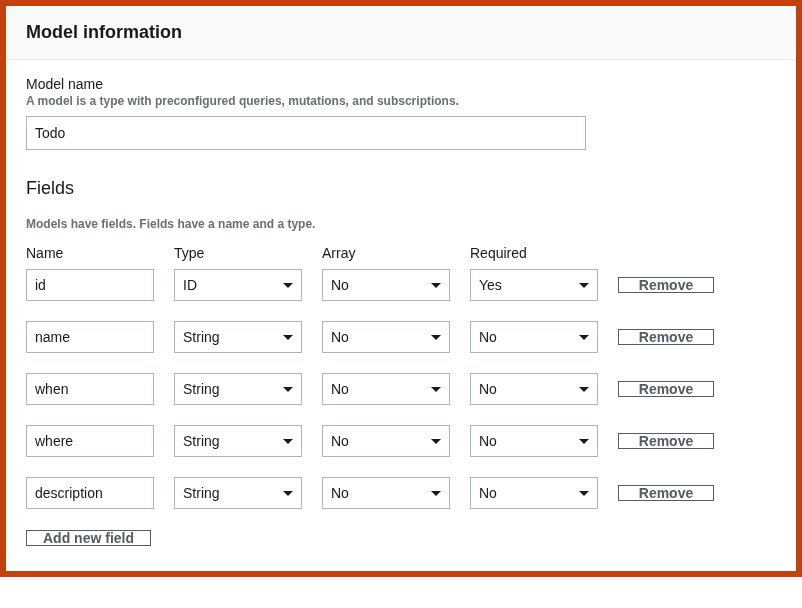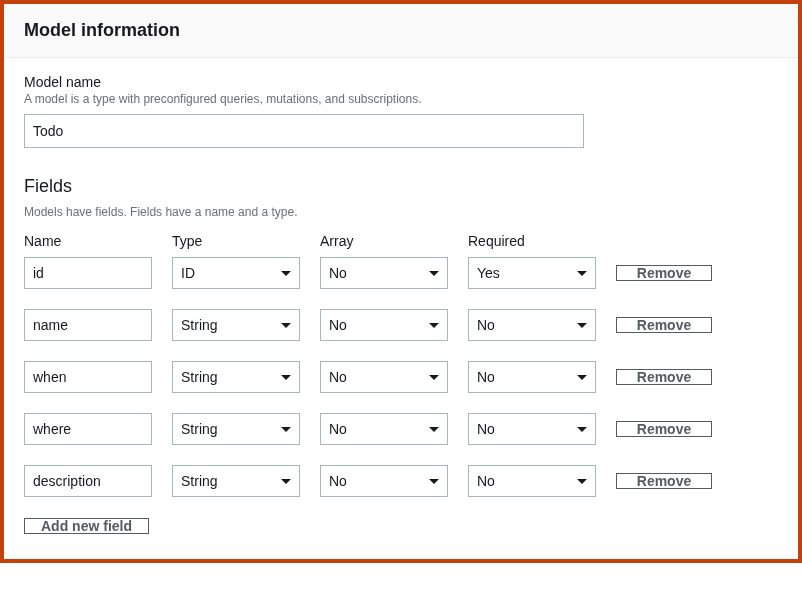--- a/index.html
+++ b/index.html
@@ -3,21 +3,21 @@
   <meta charset="utf-8">
   <style>
     * { box-sizing: border-box; margin: 0; padding: 0; }
     body {
       font-family: "Amazon Ember", "Helvetica Neue", Arial, sans-serif;
       background: #fff;
       color: #16191f;
       width: 802px;
     }
     .container {
-      border: 4px solid #c2410c;
+      border: 6px solid #c2410c;
       background: #fff;
     }
     .header {
       padding: 16px 20px;
       border-bottom: 1px solid #eaeded;
       background: #fafafa;
     }
     .header h1 {
       font-size: 18px;
       font-weight: 700;
@@ -28,20 +28,21 @@
     }
     .section-label {
       font-size: 14px;
       color: #16191f;
       margin-bottom: 2px;
     }
     .section-desc {
       font-size: 12px;
       color: #687078;
       margin-bottom: 8px;
+      font-weight: bold;
     }
     .model-name-input {
       width: 560px;
       height: 32px;
       padding: 16px 8px;
       border: 1px solid #aab7b8;
       font-size: 14px;
       color: #16191f;
     }
     .model-name-hint {
@@ -49,21 +50,21 @@
       color: #687078;
       margin-top: 6px;
     }
     .fields-section {
       margin-top: 28px;
     }
     .fields-title {
       font-size: 18px;
       font-weight: 400;
       color: #16191f;
-      margin-bottom: 8px;
+      margin-bottom: 18px;
     }
     .fields-header, .field-row {
       display: flex;
       gap: 20px;
       align-items: center;
     }
     .fields-header {
       margin-top: 14px;
       margin-bottom: 8px;
     }

